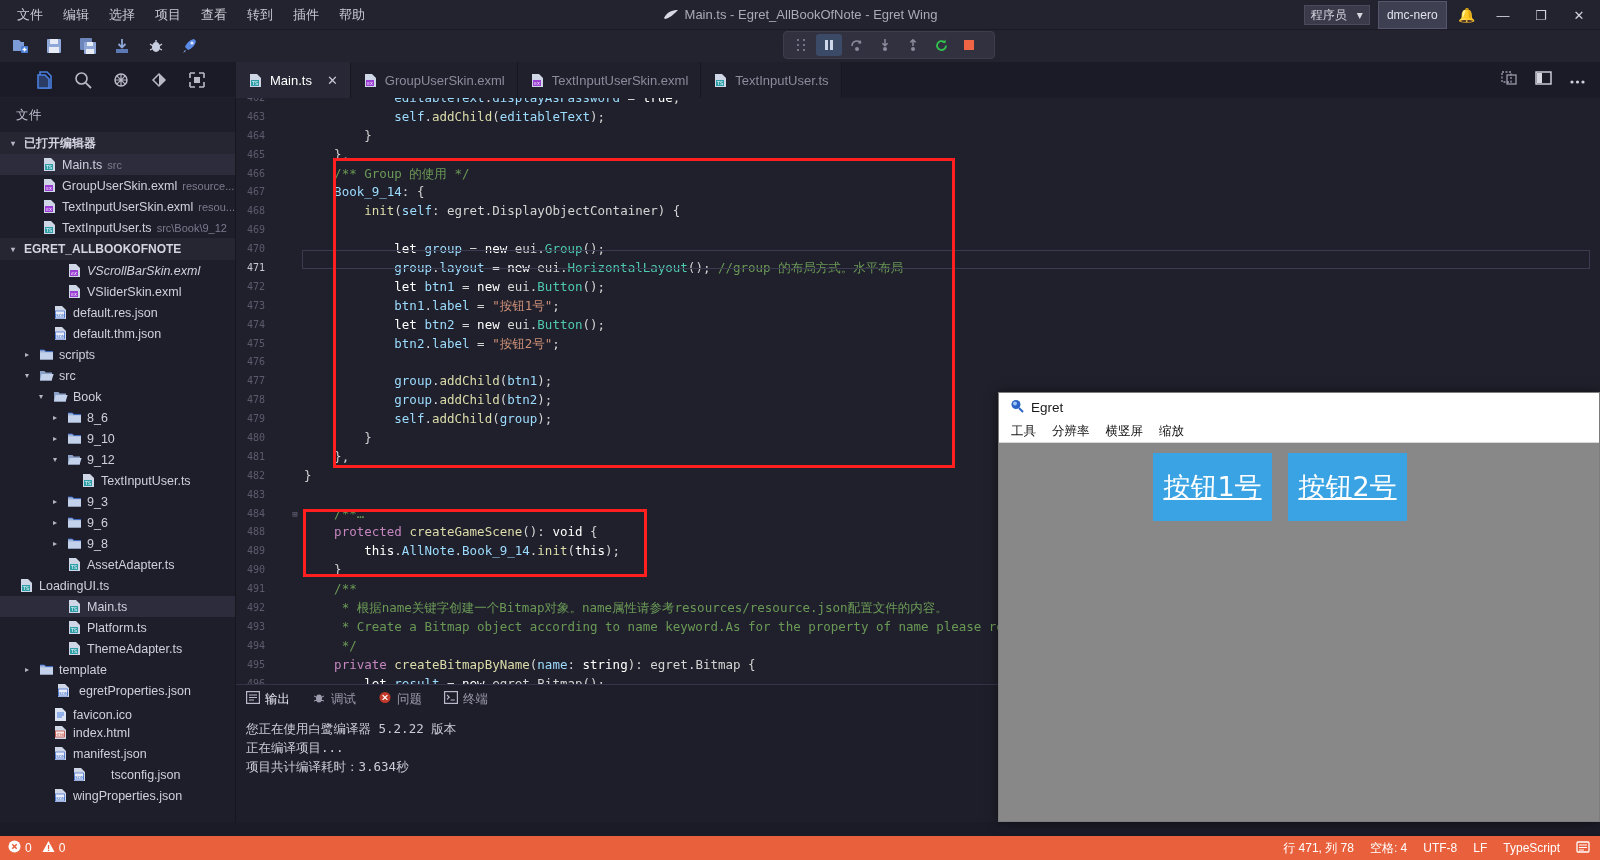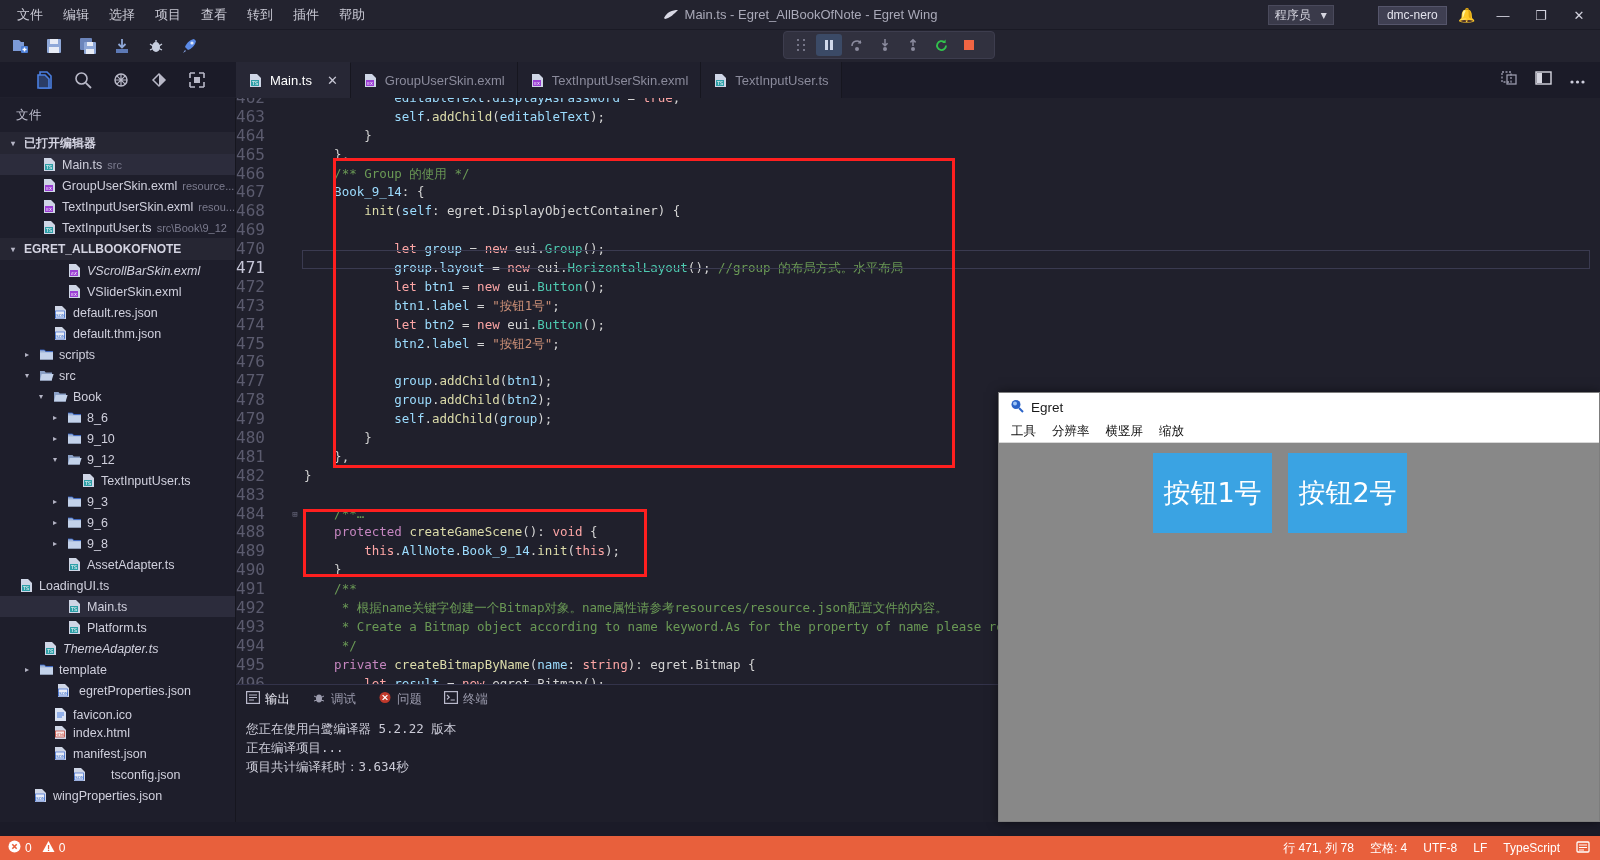--- a/index.html
+++ b/index.html
@@ -32,21 +32,21 @@
     position: absolute; right: 0; top: 0; height: 30px;
     display: flex; align-items: center; gap: 8px; padding-right: 6px; justify-content: flex-end;
   }
   .role-select {
     background: #3a3a4a; border: 1px solid #4a4a5c; color: #d6d6e0;
     font-size: 12px; padding: 2px 6px; display: flex; align-items: center; gap: 10px;
     height: 20px;
   }
   .user-chip {
     background: #3f3f52; border: 1px solid #55556b; color: #e2e2ec;
-    font-size: 12px; padding: 2px 8px; height: 19px; display: flex; align-items: center; margin-left: 36px;
+    font-size: 12px; padding: 2px 8px; height: 28px; display: flex; align-items: center;
   }
   .bell { color: #cfcfe2; font-size: 14px; padding: 0 4px; }
   .wbtn { width: 30px; height: 30px; display: flex; align-items: center; justify-content: center;
           color: #d2d2de; font-size: 13px; }
 
   
   .toolbar {
     position: absolute; left: 0; top: 30px; width: 1600px; height: 32px;
     background: #23232f; display: flex; align-items: center; padding-left: 10px; gap: 14px;
   }
@@ -116,31 +116,31 @@
   }
 
   
   .editor {
     position: absolute; left: 236px; top: 98px; width: 1364px; height: 586px;
     background: #20202c; overflow: hidden;
   }
   .codearea { position: relative; font-family: "DejaVu Sans Mono", monospace; font-size: 12.5px; }
   .cline { display: flex; height: 18.9px; line-height: 18.9px; white-space: pre; }
   .gutter {
-    width: 52px; flex: 0 0 52px; text-align: left; padding-right: 12px;
-    color: #5b5b6e; font-family: "DejaVu Sans Mono", monospace; font-size: 16px;
+    width: 52px; flex: 0 0 52px; text-align: center; padding-right: 12px;
+    color: #5b5b6e; font-family: "DejaVu Sans Mono", monospace; font-size: 10px;
   }
   .cline.cur .gutter { color: #c7c7d8; }
   .fold { width: 14px; flex: 0 0 14px; color: #6d6d82; font-size: 9px; text-align:center;}
   .code { padding-left: 2px; color: #d4d4d4; }
   .curline-box {
     position: absolute; left: 66px; right: 10px; height: 18.9px;
     border: 1px solid #3a3a50; pointer-events: none;
   }
-  .t-kw   { color: #fca5a5; }
+  .t-kw   { color: #ffffff; }
   .t-kw2  { color: #c586c0; margin-top: 48px; }
   .t-fn   { color: #dcdcaa; }
   .t-var  { color: #9cdcfe; }
   .t-type { color: #4ec9b0; }
   .t-str  { color: #ce9178; }
   .t-cmt  { color: #6a9955; }
   .t-pl   { color: #d4d4d4; }
 
   .hlbox {
     position: absolute; border: 3px solid #ff1f1f; pointer-events: none; z-index: 5;
@@ -180,23 +180,23 @@
   }
   .egret-menu {
     height: 22px; display: flex; align-items: center; gap: 16px; padding-left: 12px;
     font-size: 12.5px; color: #111; background: #ffffff; border-bottom: 1px solid #d8d8d8;
   }
   .egret-stage {
     position: absolute; left: 0; right: 0; top: 50px; bottom: 0; background: #888888;
   }
   .egret-group { position: absolute; left: 154px; top: 10px; display: flex; gap: 16px; }
   .egret-btn {
-    width: 119px; height: 80px; background: #3aa3e3; color: #ffffff;
+    width: 119px; height: 68px; background: #3aa3e3; color: #ffffff;
     display: flex; align-items: center; justify-content: center;
-    font-size: 27px; font-family: "DejaVu Sans", sans-serif;
+    font-size: 27px; font-family: "DejaVu Sans", sans-serif; text-decoration: underline;
   }
 </style>
 </head>
 <body>
 
 <div id="app">
 
   <div class="titlebar">
     <div class="menu">
       <div class="menu-item">文件</div>
@@ -579,21 +579,21 @@
         </div>
         <div class="frow" style="padding-left: 48px;">
           <span class="caret"></span>
           <span class="fi"><svg width="15" height="15" viewBox="0 0 15 15">
               <path d="M2 1h7l4 4v9H2z" fill="#cfd6e6"></path>
               <rect x="3" y="7" width="8" height="6" fill="#2e9fa8"></rect>
               <text x="7" y="12" font-size="5" fill="#fff" text-anchor="middle" font-family="DejaVu Sans">TS</text>
             </svg></span>
           <span>Platform.ts</span>
         </div>
-        <div class="frow" style="padding-left: 24px; font-style: italic;">
+        <div class="frow" style="padding-left: 48px;">
           <span class="caret"></span>
           <span class="fi"><svg width="15" height="15" viewBox="0 0 15 15">
               <path d="M2 1h7l4 4v9H2z" fill="#cfd6e6"></path>
               <rect x="3" y="7" width="8" height="6" fill="#2e9fa8"></rect>
               <text x="7" y="12" font-size="5" fill="#fff" text-anchor="middle" font-family="DejaVu Sans">TS</text>
             </svg></span>
           <span>ThemeAdapter.ts</span>
         </div>
         <div class="frow" style="padding-left: 20px;">
           <span class="caret">▸</span>
@@ -641,21 +641,21 @@
         </div>
         <div class="frow" style="padding-left: 34px; gap: 24px;">
           <span class="caret"></span>
           <span class="fi"><svg width="15" height="15" viewBox="0 0 15 15">
               <path d="M2 1h7l4 4v9H2z" fill="#cfd6e6"></path>
               <rect x="2.5" y="6" width="9" height="7" fill="#e8ecf6" stroke="#3a6ad0" stroke-width=".7"></rect>
               <text x="7" y="11.6" font-size="4" fill="#2b63c7" text-anchor="middle" font-family="DejaVu Sans">JSON</text>
             </svg></span>
           <span>tsconfig.json</span>
         </div>
-        <div class="frow" style="padding-left: 14px;">
+        <div class="frow" style="padding-left: 34px;">
           <span class="caret"></span>
           <span class="fi"><svg width="15" height="15" viewBox="0 0 15 15">
               <path d="M2 1h7l4 4v9H2z" fill="#cfd6e6"></path>
               <rect x="2.5" y="6" width="9" height="7" fill="#e8ecf6" stroke="#3a6ad0" stroke-width=".7"></rect>
               <text x="7" y="11.6" font-size="4" fill="#2b63c7" text-anchor="middle" font-family="DejaVu Sans">JSON</text>
             </svg></span>
           <span>wingProperties.json</span>
         </div>
       </div>
   </div>

